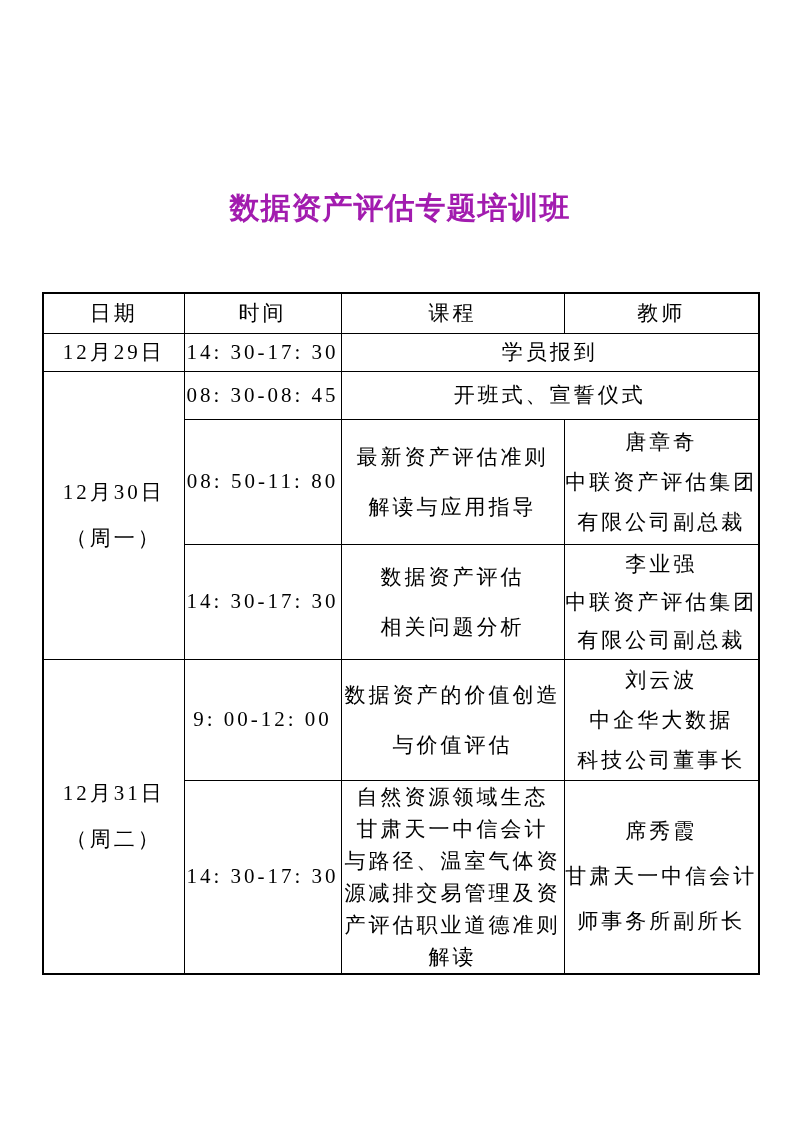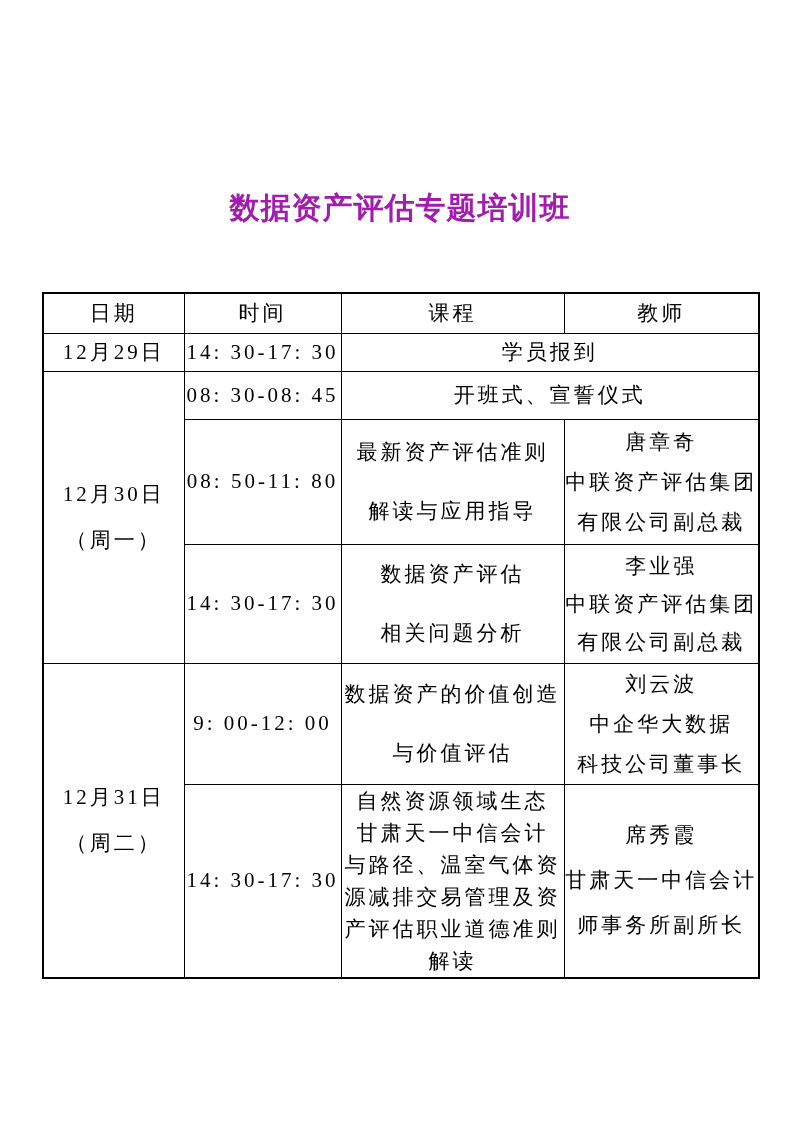--- a/index.html
+++ b/index.html
@@ -50,21 +50,21 @@
     color: #000000;
   }
   table.schedule th {
     font-size: 21px;
     font-weight: 400;
   }
   td.time {
     letter-spacing: 0.5px;
     font-size: 20px;
   }
-  .lh50 { line-height: 59px; }
+  .lh50 { line-height: 50px; }
   .lh46 { line-height: 46px; }
   .lh45 { line-height: 45px; margin-left: 42px; }
   .lh40 { line-height: 40px; }
   .lh38 { line-height: 38px; margin-left: 33px; }
   .lh32 { line-height: 32px; }
   tr.hrow   { height: 40px; }
   tr.r29    { height: 38px; }
   tr.r30a   { height: 48px; }
   tr.r30b   { height: 125px; }
   tr.r30c   { height: 115px; }

